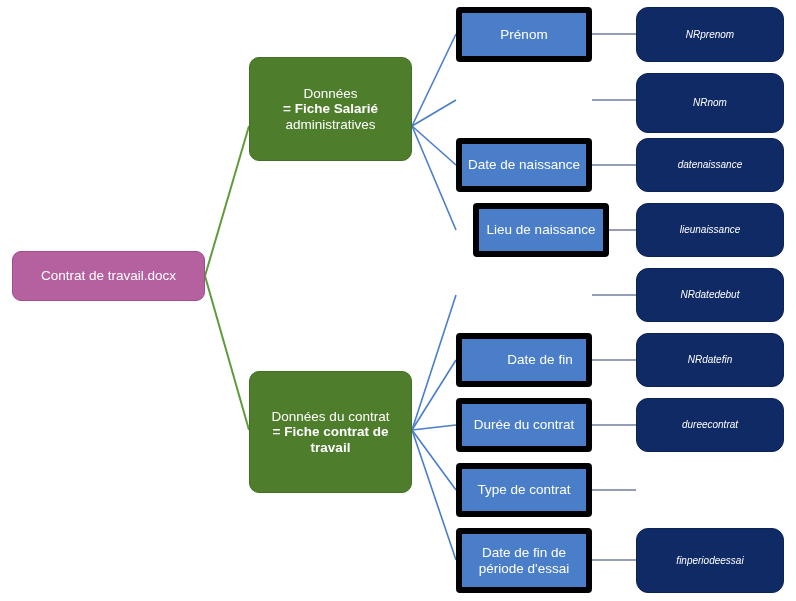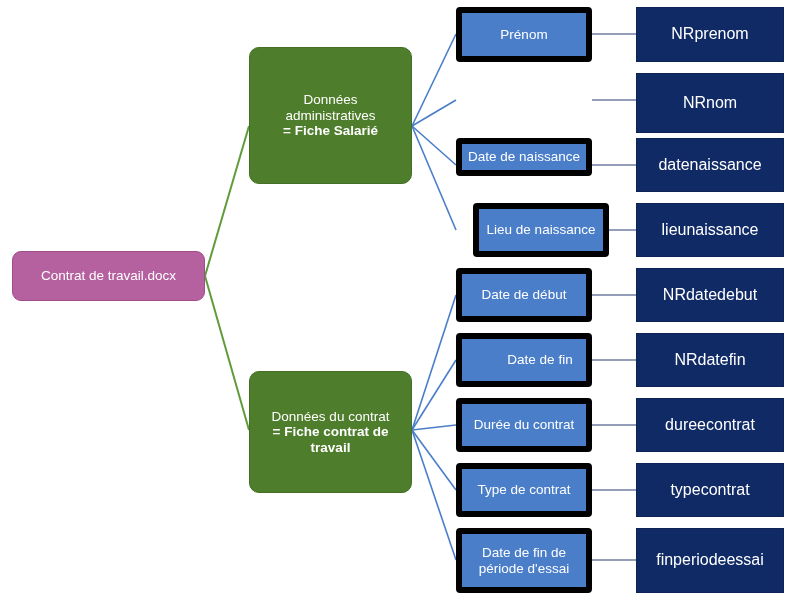--- a/index.html
+++ b/index.html
@@ -49,22 +49,23 @@
   }
   .node-field {
     background: #4a7ec9;
     border: 6px solid #000000;
     border-radius: 4px;
     font-size: 13.5px;
   }
   .node-var {
     background: #102a66;
     border: 1px solid #0d2255;
-    border-radius: 0;
-    font-size: 16px;
+    border-radius: 12px;
+    font-size: 10px;
+    font-style: italic;
   }
   .node .lines {
     padding: 0 6px;
     width: 100%;
   }
   .node .line {
     display: block;
   }
   .line-bold {
     font-weight: bold;
@@ -101,53 +102,48 @@
     <path d="M592 490 L636 490" stroke="#2a3f75" stroke-width="1.2" fill="none"></path>
     <path d="M592 560 L636 560" stroke="#2a3f75" stroke-width="1.2" fill="none"></path>
   </svg>
 
   <div class="node node-root" style="left:12px; top:251px; width:193px; height:50px;">
     <span class="lines">
         <span class="line">Contrat de travail.docx</span>
       </span>
   </div>
 
-  <div class="node node-cat" style="left:249px; top:47px; width:163px; height:137px;text-align:center;">
+  <div class="node node-cat" style="left:249px; top:57px; width:163px; height:104px;text-align:center;">
     <span class="lines">
       <span class="line">Données</span>
+      <span class="line line-bold">= Fiche Salarié</span>
       <span class="line">administratives</span>
-      <span class="line line-bold">= Fiche Salarié</span>
     </span>
   </div>
 
   <div class="node node-cat" style="left:249px; top:371px; width:163px; height:122px;">
     <span class="lines">
       <span class="line">Données du contrat</span>
       <span class="line line-bold">= Fiche contrat de travail</span>
     </span>
   </div>
 
   <div class="node node-field" style="left:456px; top:7px; width:136px; height:55px;">
     <span class="lines">
         <span class="line">Prénom</span>
       </span>
   </div>
-  <div class="node node-field" style="left:456px; top:138px; width:136px; height:38px;">
+  <div class="node node-field" style="left:456px; top:138px; width:136px; height:54px;">
     <span class="lines">
         <span class="line">Date de naissance</span>
       </span>
   </div>
   <div class="node node-field" style="left:456px; top:203px; width:136px; height:54px;margin-left:17px;">
     <span class="lines">
         <span class="line">Lieu de naissance</span>
-      </span>
-  </div>
-  <div class="node node-field" style="left:456px; top:268px; width:136px; height:54px;">
-    <span class="lines">
-        <span class="line">Date de début</span>
       </span>
   </div>
   <div class="node node-field" style="left:456px; top:333px; width:136px; height:54px;padding-left:32px;">
     <span class="lines">
         <span class="line">Date de fin</span>
       </span>
   </div>
   <div class="node node-field" style="left:456px; top:398px; width:136px; height:54px;">
     <span class="lines">
         <span class="line">Durée du contrat</span>
@@ -193,24 +189,19 @@
   <div class="node node-var" style="left:636px; top:333px; width:148px; height:54px;">
     <span class="lines">
         <span class="line">NRdatefin</span>
       </span>
   </div>
   <div class="node node-var" style="left:636px; top:398px; width:148px; height:54px;">
     <span class="lines">
         <span class="line">dureecontrat</span>
       </span>
   </div>
-  <div class="node node-var" style="left:636px; top:463px; width:148px; height:54px;">
-    <span class="lines">
-        <span class="line">typecontrat</span>
-      </span>
-  </div>
   <div class="node node-var" style="left:636px; top:528px; width:148px; height:65px;">
     <span class="lines">
         <span class="line">finperiodeessai</span>
       </span>
   </div>
 
 </div>
 
 </body></html>

